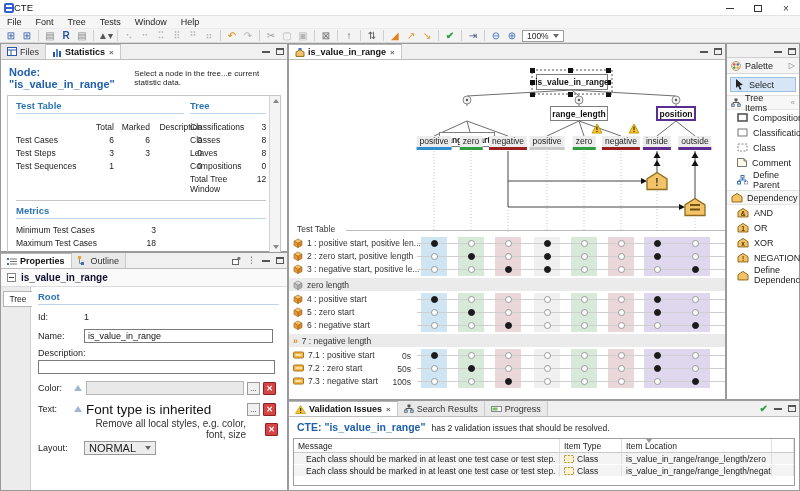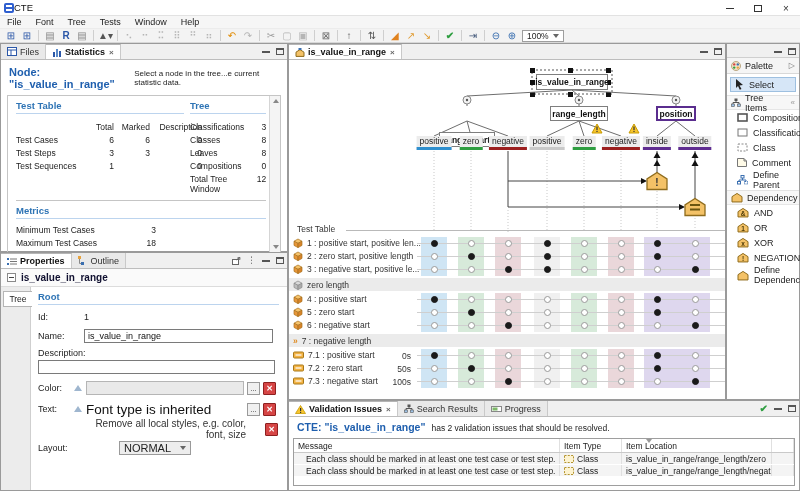--- a/index.html
+++ b/index.html
@@ -348,21 +348,21 @@
           <span class="text-preview">Font type is inherited</span>
           <span class="btn-more">...</span>
           <span class="btn-del">✕</span>
         </div>
         <div class="frow" style="height:14px;">
           <span class="flabel"></span>
           <span style="font-size:10px;color:#333;width:162px;text-align:right;">Remove all local styles, e.g. color, font, size</span>
           <span style="width:16px;"></span>
           <span class="btn-del">✕</span>
         </div>
-        <div class="frow" style="margin-top:4px;gap:35px;">
+        <div class="frow" style="margin-top:4px;">
           <span class="flabel">Layout:</span>
           <span class="sel">
             <span>NORMAL</span>
             <span class="caret"></span>
           </span>
         </div>
       </div>
     </div>
   </div>
 

